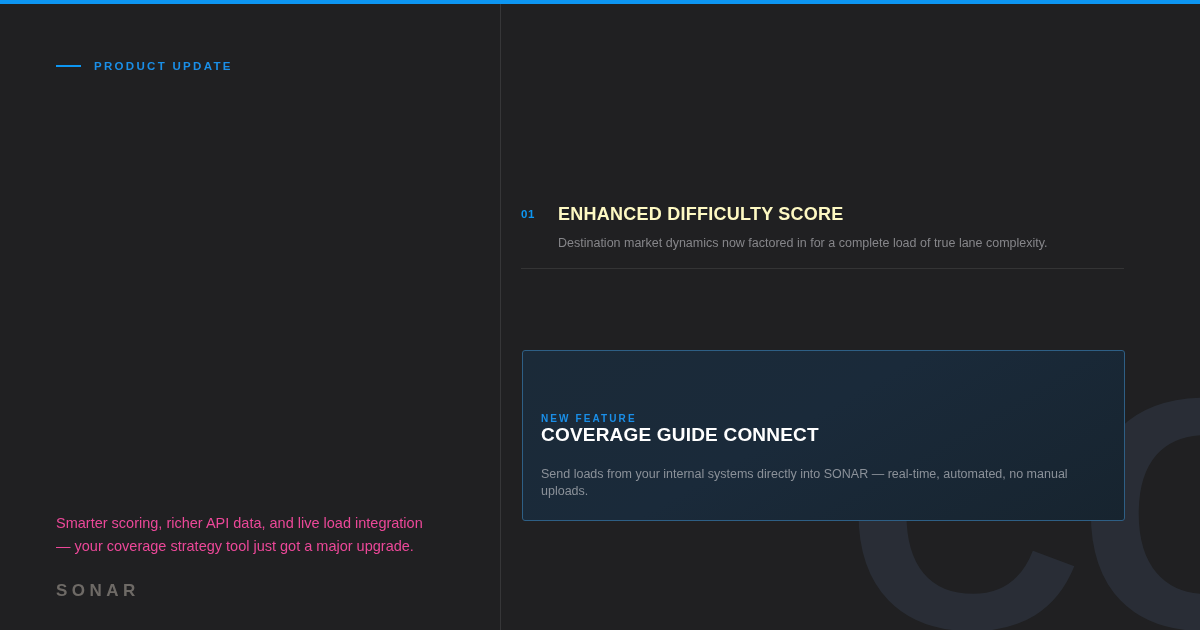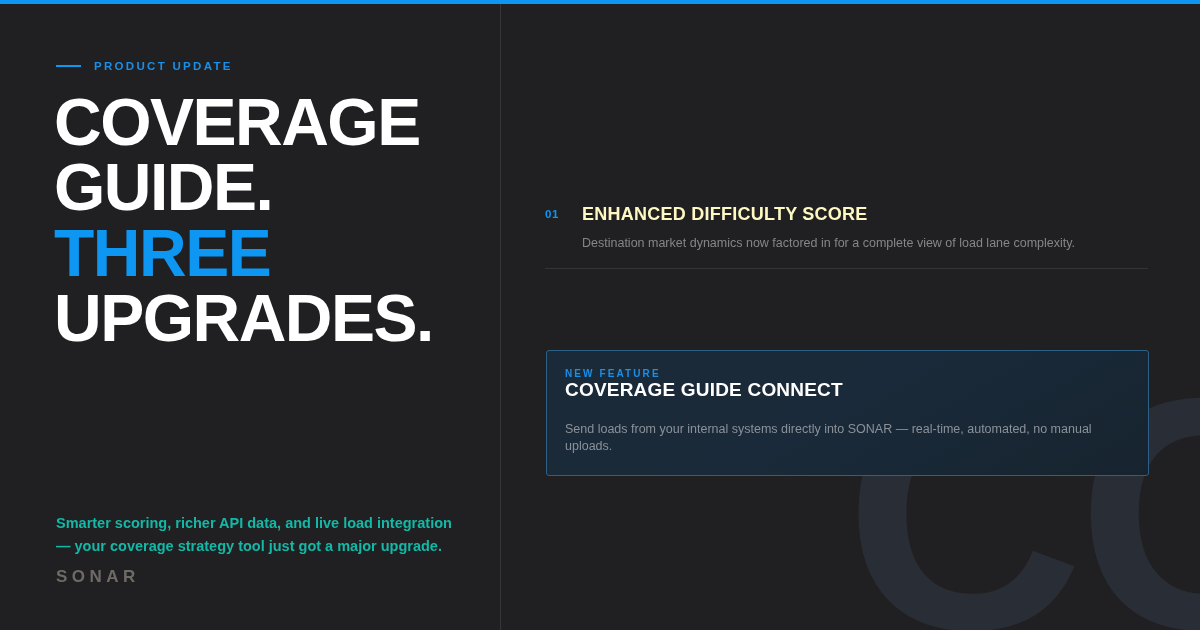--- a/index.html
+++ b/index.html
@@ -95,37 +95,36 @@
 
   .footer-block {
     position:absolute;
     left:56px; top:508px;
     width:420px;
   }
   .footer-line {
     display:block;
     font-size:14.5px;
     line-height:23px;
-    color:#14b8a6;
+    color:#ec4899;
     white-space:nowrap;
-    font-weight:bold;
   }
   .sonar-mark {
     display:block;
-    margin-top:9px;
+    margin-top:23px;
     font-size:17px;
     font-weight:700;
     letter-spacing:4.5px;
     color:#6e6a66;
   }
 
   
   .right {
     position:absolute;
-    left:501px; top:4px;
+    left:477px; top:4px;
     width:699px; height:626px;
     z-index:10;
   }
 
   .feature-list {
     position:absolute;
     left:44px; top:200px;
     width:603px;
   }
 
@@ -177,20 +176,21 @@
     border-radius:3px;
     overflow:hidden;
   }
   .card-eyebrow {
     display:block;
     font-size:10px;
     font-weight:700;
     letter-spacing:2.1px;
     color:#1a8fe8;
     text-transform:uppercase;
+    margin-top:45px;
   }
   .card-title {
     display:block;
     margin-top:0;
     font-size:19px;
     font-weight:700;
     letter-spacing:0.2px;
     color:#ffffff;
     line-height:1.15;
   }
@@ -213,44 +213,38 @@
 
   <div class="v-divider"></div>
 
   <div class="left">
 
     <div class="eyebrow">
       <span class="eyebrow-dash"></span>
       <span class="eyebrow-text">PRODUCT UPDATE</span>
     </div>
 
-    <h1 class="headline">
-      <span class="ln">COVERAGE</span>
-      <span class="ln">GUIDE.</span>
-      <span class="ln accent">THREE</span>
-      <span class="ln">UPGRADES.</span>
-    </h1>
 
     <div class="footer-block">
       <span class="footer-line">Smarter scoring, richer API data, and live load integration</span>
       <span class="footer-line">— your coverage strategy tool just got a major upgrade.</span>
       <span class="sonar-mark">SONAR</span>
     </div>
 
   </div>
 
   <div class="right">
 
     <div class="feature-list">
 
       <div class="feature-item">
         <span class="feature-num">01</span>
         <span class="feature-body">
           <span class="feature-title">ENHANCED DIFFICULTY SCORE</span>
-          <span class="feature-desc">Destination market dynamics now factored in for a complete view of load lane complexity.</span>
+          <span class="feature-desc">Destination market dynamics now factored in for a complete load of true lane complexity.</span>
         </span>
       </div>
 
 
     </div>
 
     <div class="feature-card">
       <span class="card-eyebrow">NEW FEATURE</span>
       <span class="card-title">COVERAGE GUIDE CONNECT</span>
       <span class="card-desc">Send loads from your internal systems directly into SONAR — real-time, automated, no manual uploads.</span>

